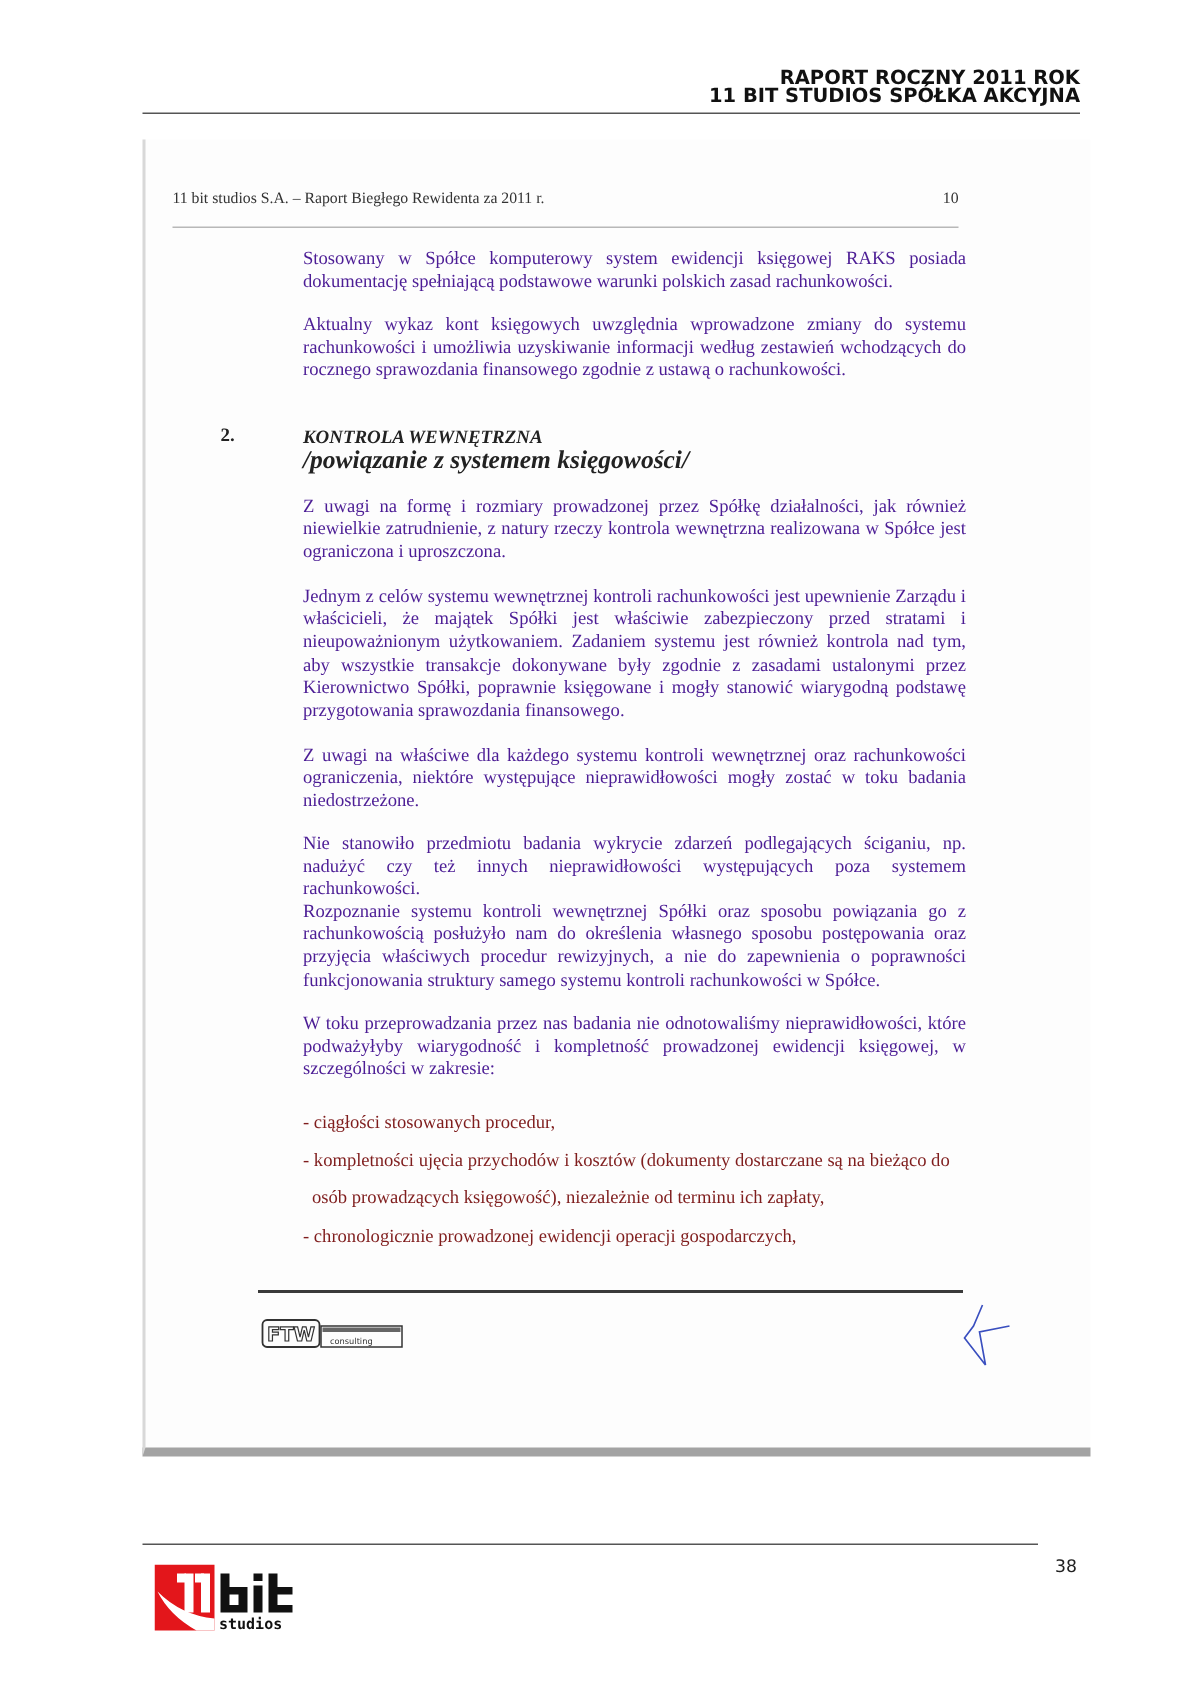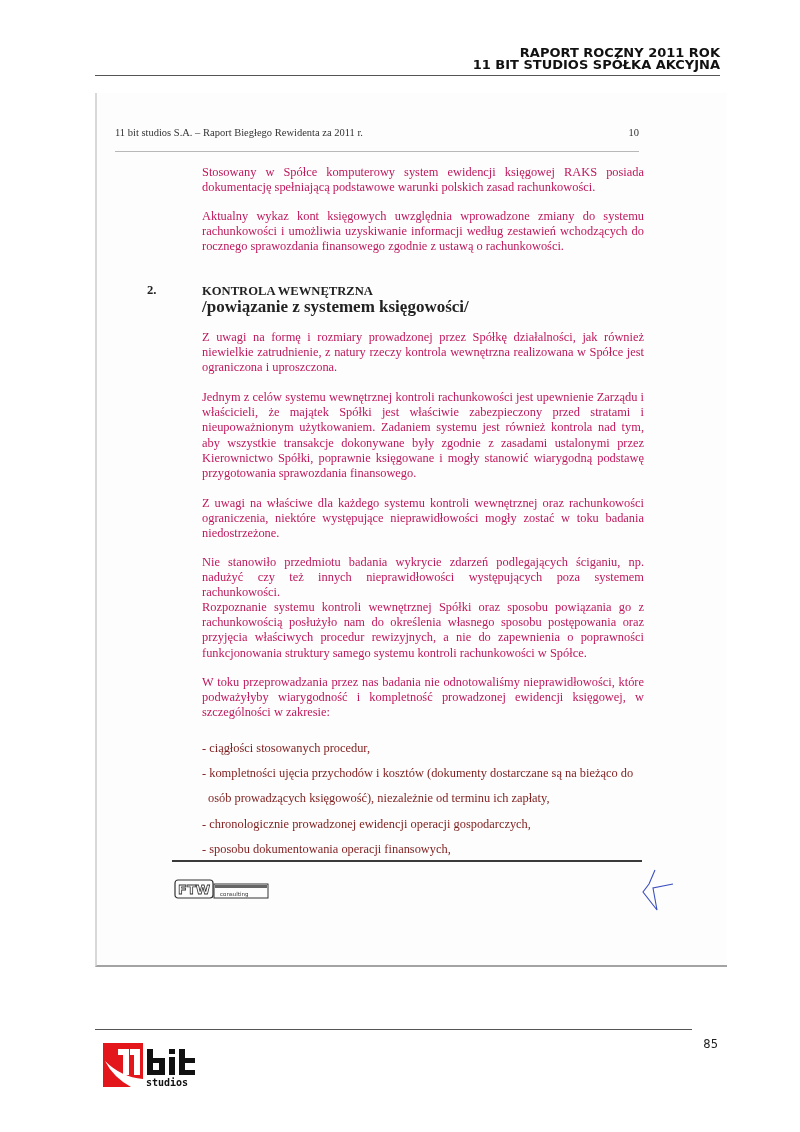--- a/index.html
+++ b/index.html
@@ -11,46 +11,47 @@
       line-height: 12px; color: #111;
     }
     .report-header-rule {
       position: absolute; left: 95px; right: 80px; top: 75px; height: 1px; background: #555;
     }
 
     .scan {
       position: absolute; left: 95px; top: 93px; width: 630px; height: 872px;
       background: #fdfdfd;
       border-left: 2px solid #d8d8d8;
-      border-bottom: 2px solid #a3a3a3;
+      border-bottom: 6px solid #a3a3a3;
     }
 
     .scan-header {
       position: absolute; left: 18px; right: 88px; top: 34px;
       font-family: "Liberation Serif", serif; font-size: 10.5px; color: #333;
       display: flex; justify-content: space-between;
     }
     .scan-header-rule {
       position: absolute; left: 18px; right: 88px; top: 58px; height: 1px; background: #b8b8b8;
     }
 
     .doc {
-      font-family: "Liberation Serif", serif; font-size: 12.4px; color: #be185d;
+      font-family: "Liberation Serif", serif; font-size: 12.4px; color: #4c1d95;
       line-height: 15.2px; text-align: justify;
     }
     .para { position: absolute; left: 105px; width: 442px; margin: 0; }
 
     .section-num {
       position: absolute; left: 50px; top: 190px;
       font-family: "Liberation Serif", serif; font-weight: bold; font-size: 12.6px; color: #222;
     }
     .section-title {
       position: absolute; left: 105px; top: 190px;
       font-family: "Liberation Serif", serif; font-weight: bold; font-size: 12.6px; color: #222;
       line-height: 16px;
+      font-style: italic;
     }
     .section-subtitle {
       font-size: 17px; display: block;
     }
 
     .bullet {
       position: absolute; left: 105px; width: 470px;
       font-family: "Liberation Serif", serif; font-size: 12.4px; color: #7f1d1d;
       line-height: 15px; white-space: nowrap;
     }
@@ -104,39 +105,38 @@
   <p class="para doc" style="top:297px;">Jednym z celów systemu wewnętrznej kontroli rachunkowości jest upewnienie Zarządu i właścicieli, że majątek Spółki jest właściwie zabezpieczony przed stratami i nieupoważnionym użytkowaniem. Zadaniem systemu jest również kontrola nad tym, aby wszystkie transakcje dokonywane były zgodnie z zasadami ustalonymi przez Kierownictwo Spółki, poprawnie księgowane i mogły stanowić wiarygodną podstawę przygotowania sprawozdania finansowego.</p>
   <p class="para doc" style="top:403px;">Z uwagi na właściwe dla każdego systemu kontroli wewnętrznej oraz rachunkowości ograniczenia, niektóre występujące nieprawidłowości mogły zostać w toku badania niedostrzeżone.</p>
   <p class="para doc" style="top:462px;">Nie stanowiło przedmiotu badania wykrycie zdarzeń podlegających ściganiu, np. nadużyć czy też innych nieprawidłowości występujących poza systemem rachunkowości.</p>
   <p class="para doc" style="top:507px;">Rozpoznanie systemu kontroli wewnętrznej Spółki oraz sposobu powiązania go z rachunkowością posłużyło nam do określenia własnego sposobu postępowania oraz przyjęcia właściwych procedur rewizyjnych, a nie do zapewnienia o poprawności funkcjonowania struktury samego systemu kontroli rachunkowości w Spółce.</p>
   <p class="para doc" style="top:582px;">W toku przeprowadzania przez nas badania nie odnotowaliśmy nieprawidłowości, które podważyłyby wiarygodność i kompletność prowadzonej ewidencji księgowej, w szczególności w zakresie:</p>
 
   <div class="bullet" style="top:648px;">- ciągłości stosowanych procedur,</div>
   <div class="bullet" style="top:673px;">- kompletności ujęcia przychodów i kosztów (dokumenty dostarczane są na bieżąco do</div>
   <div class="bullet" style="top:698px; left:111px;">  osób prowadzących księgowość), niezależnie od terminu ich zapłaty,</div>
   <div class="bullet" style="top:724px;">- chronologicznie prowadzonej ewidencji operacji gospodarczych,</div>
-  <div class="bullet" style="top:749px;">- sposobu dokumentowania operacji finansowych,</div>
 
   <div class="bottom-rule" style="top:767px;"></div>
 
   <svg class="auditor-logo" viewBox="0 0 96 22">
     <rect x="1" y="2" width="38" height="18" rx="3" fill="none" stroke="#333" stroke-width="1.2"></rect>
     <text x="4" y="16" font-family="DejaVu Sans, sans-serif" font-size="13" font-weight="bold" fill="none" stroke="#333" stroke-width="0.8">FTW</text>
     <rect x="40" y="6" width="54" height="14" fill="none" stroke="#333" stroke-width="1"></rect>
     <rect x="41" y="7" width="52" height="3" fill="#666"></rect>
     <text x="46" y="18" font-family="DejaVu Sans, sans-serif" font-size="5.5" fill="#333">consulting</text>
   </svg>
 
   <svg class="signature" viewBox="0 0 40 48">
     <path d="M20 4 L14 18 L8 26 L22 44 L18 22 L38 18" fill="none" stroke="#3a4fbf" stroke-width="1.1"></path>
   </svg>
 </div>
 
 <div class="footer-rule"></div>
-<div class="page-number">85</div>
+<div class="page-number">38</div>
 
 <svg class="company-logo" viewBox="0 0 120 60">
   <rect x="0" y="0" width="40" height="44" fill="#e3161b"></rect>
   <path d="M2 18 Q18 34 40 36 L40 44 L28 44 Q10 34 2 18 Z" fill="#ffffff"></path>
   <rect x="20" y="6" width="6" height="26" fill="#ffffff"></rect>
   <rect x="15" y="6" width="6" height="6" fill="#ffffff"></rect>
   <rect x="31" y="6" width="6" height="26" fill="#ffffff"></rect>
   <rect x="27" y="6" width="6" height="6" fill="#ffffff"></rect>
   <path d="M44 6 h6 v9 h12 v17 h-18 z M50 20 v7 h6 v-7 z" fill="#111" fill-rule="evenodd"></path>
   <rect x="66" y="14" width="6" height="18" fill="#111"></rect>

